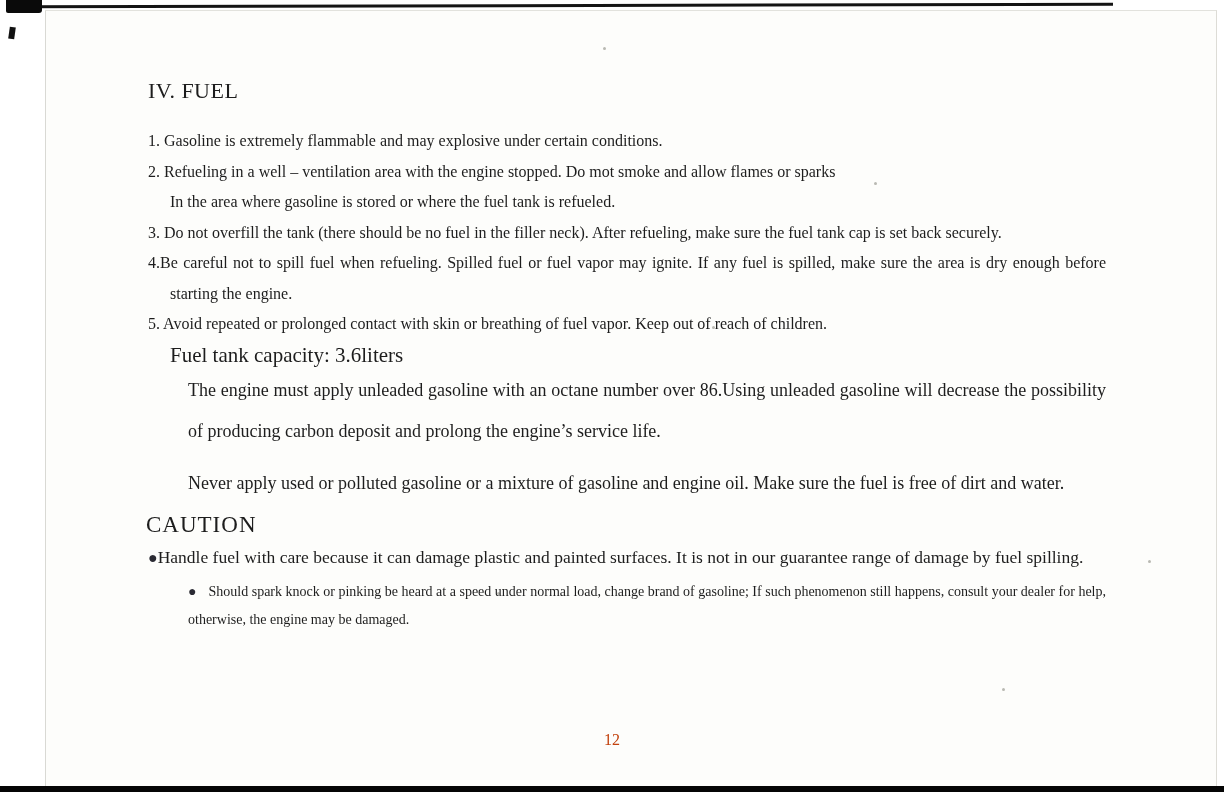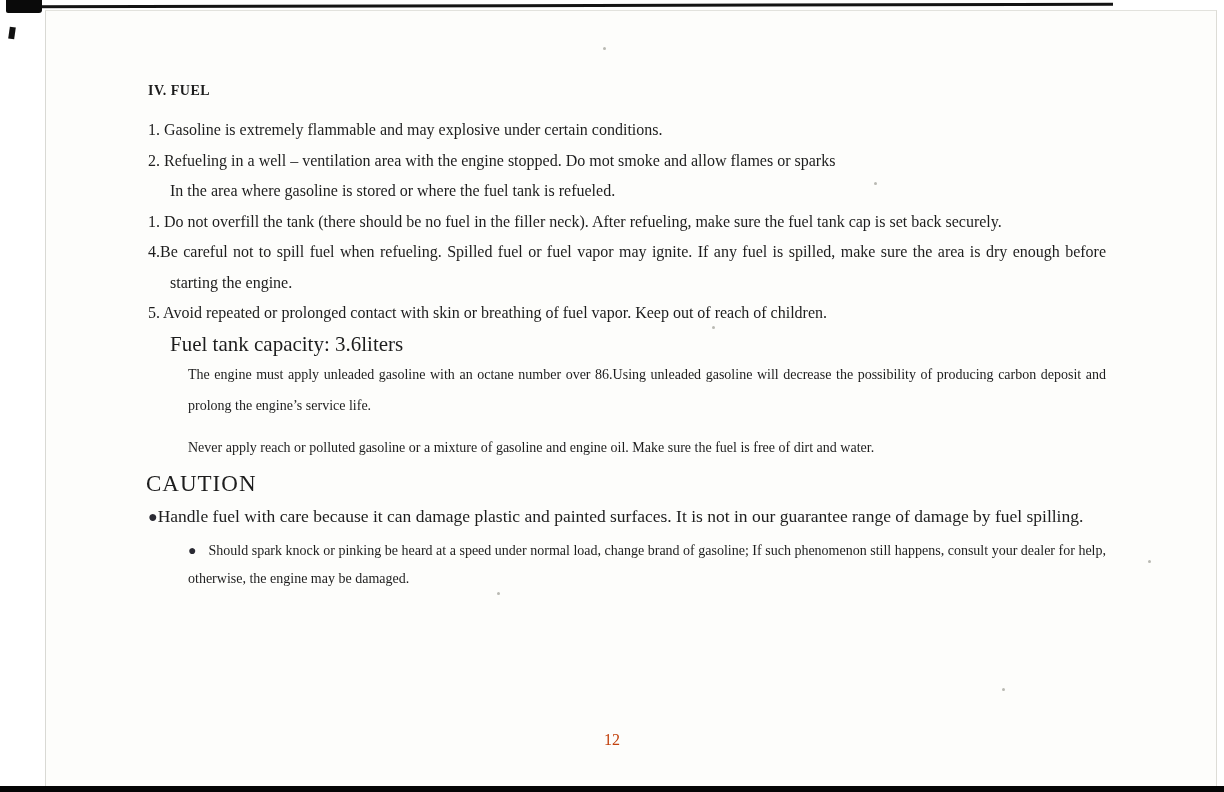--- a/index.html
+++ b/index.html
@@ -71,45 +71,45 @@
     background: #b9b9b2;
   }
   
   .content {
     position: absolute;
     left: 148px;
     top: 76px;
     width: 958px;
   }
   .fuel-heading {
-    font-size: 14px;
-    font-weight: bold;
+    font-size: 22px;
+    font-weight: normal;
     line-height: 30px;
     letter-spacing: 0.5px;
-    margin: 0 0 9px 0;
+    margin: 0 0 20px 0;
   }
   .item {
     margin: 0;
     font-size: 16px;
     line-height: 30.5px;
     text-align: justify;
     padding-left: 22px;
     text-indent: -22px;
     white-space: pre-wrap;
   }
   .capacity-line {
     margin: 0;
     font-size: 21px;
     line-height: 30.5px;
     padding-left: 22px;
   }
   .note {
     margin: 0;
-    font-size: 14px;
-    line-height: 31px;
+    font-size: 18px;
+    line-height: 41px;
     text-align: justify;
     padding-left: 40px;
   }
   .note + .note {
     margin-top: 11px;
   }
   .caution-heading {
     margin: 4px 0 0 -2px;
     font-size: 23px;
     font-weight: normal;
@@ -165,28 +165,28 @@
 <div class="speck" style="left:497px; top:592px;"></div>
 <div class="speck" style="left:1002px; top:688px;"></div>
 
 <div class="content">
 
   <h1 class="fuel-heading">IV. FUEL</h1>
 
   <p class="item">1. Gasoline is extremely flammable and may explosive under certain conditions.</p>
   <p class="item">2. Refueling in a well – ventilation area with the engine stopped. Do mot smoke and allow flames or sparks
 In the area where gasoline is stored or where the fuel tank is refueled.</p>
-  <p class="item">1. Do not overfill the tank (there should be no fuel in the filler neck). After refueling, make sure the fuel tank cap is set back securely.</p>
+  <p class="item">3. Do not overfill the tank (there should be no fuel in the filler neck). After refueling, make sure the fuel tank cap is set back securely.</p>
   <p class="item">4.Be careful not to spill fuel when refueling. Spilled fuel or fuel vapor may ignite. If any fuel is spilled, make sure the area is dry enough before starting the engine.</p>
   <p class="item">5. Avoid repeated or prolonged contact with skin or breathing of fuel vapor. Keep out of reach of children.</p>
 
   <p class="capacity-line">Fuel tank capacity: 3.6liters</p>
 
   <p class="note">The engine must apply unleaded gasoline with an octane number over 86.Using unleaded gasoline will decrease the possibility of producing carbon deposit and prolong the engine’s service life.</p>
-  <p class="note">Never apply reach or polluted gasoline or a mixture of gasoline and engine oil. Make sure the fuel is free of dirt and water.</p>
+  <p class="note">Never apply used or polluted gasoline or a mixture of gasoline and engine oil. Make sure the fuel is free of dirt and water.</p>
 
   <h2 class="caution-heading">CAUTION</h2>
 
   <p class="caution-bullet"><span class="bullet">●</span><span>Handle fuel with care because it can damage plastic and painted surfaces. It is not in our guarantee range of damage by fuel spilling.</span></p>
 
 
   <p class="subnote"><span class="bullet">●</span><span>Should spark knock or pinking be heard at a speed under normal load, change brand of gasoline; If such phenomenon still happens, consult your dealer for help, otherwise, the engine may be damaged.</span></p>
 
 </div>
 

